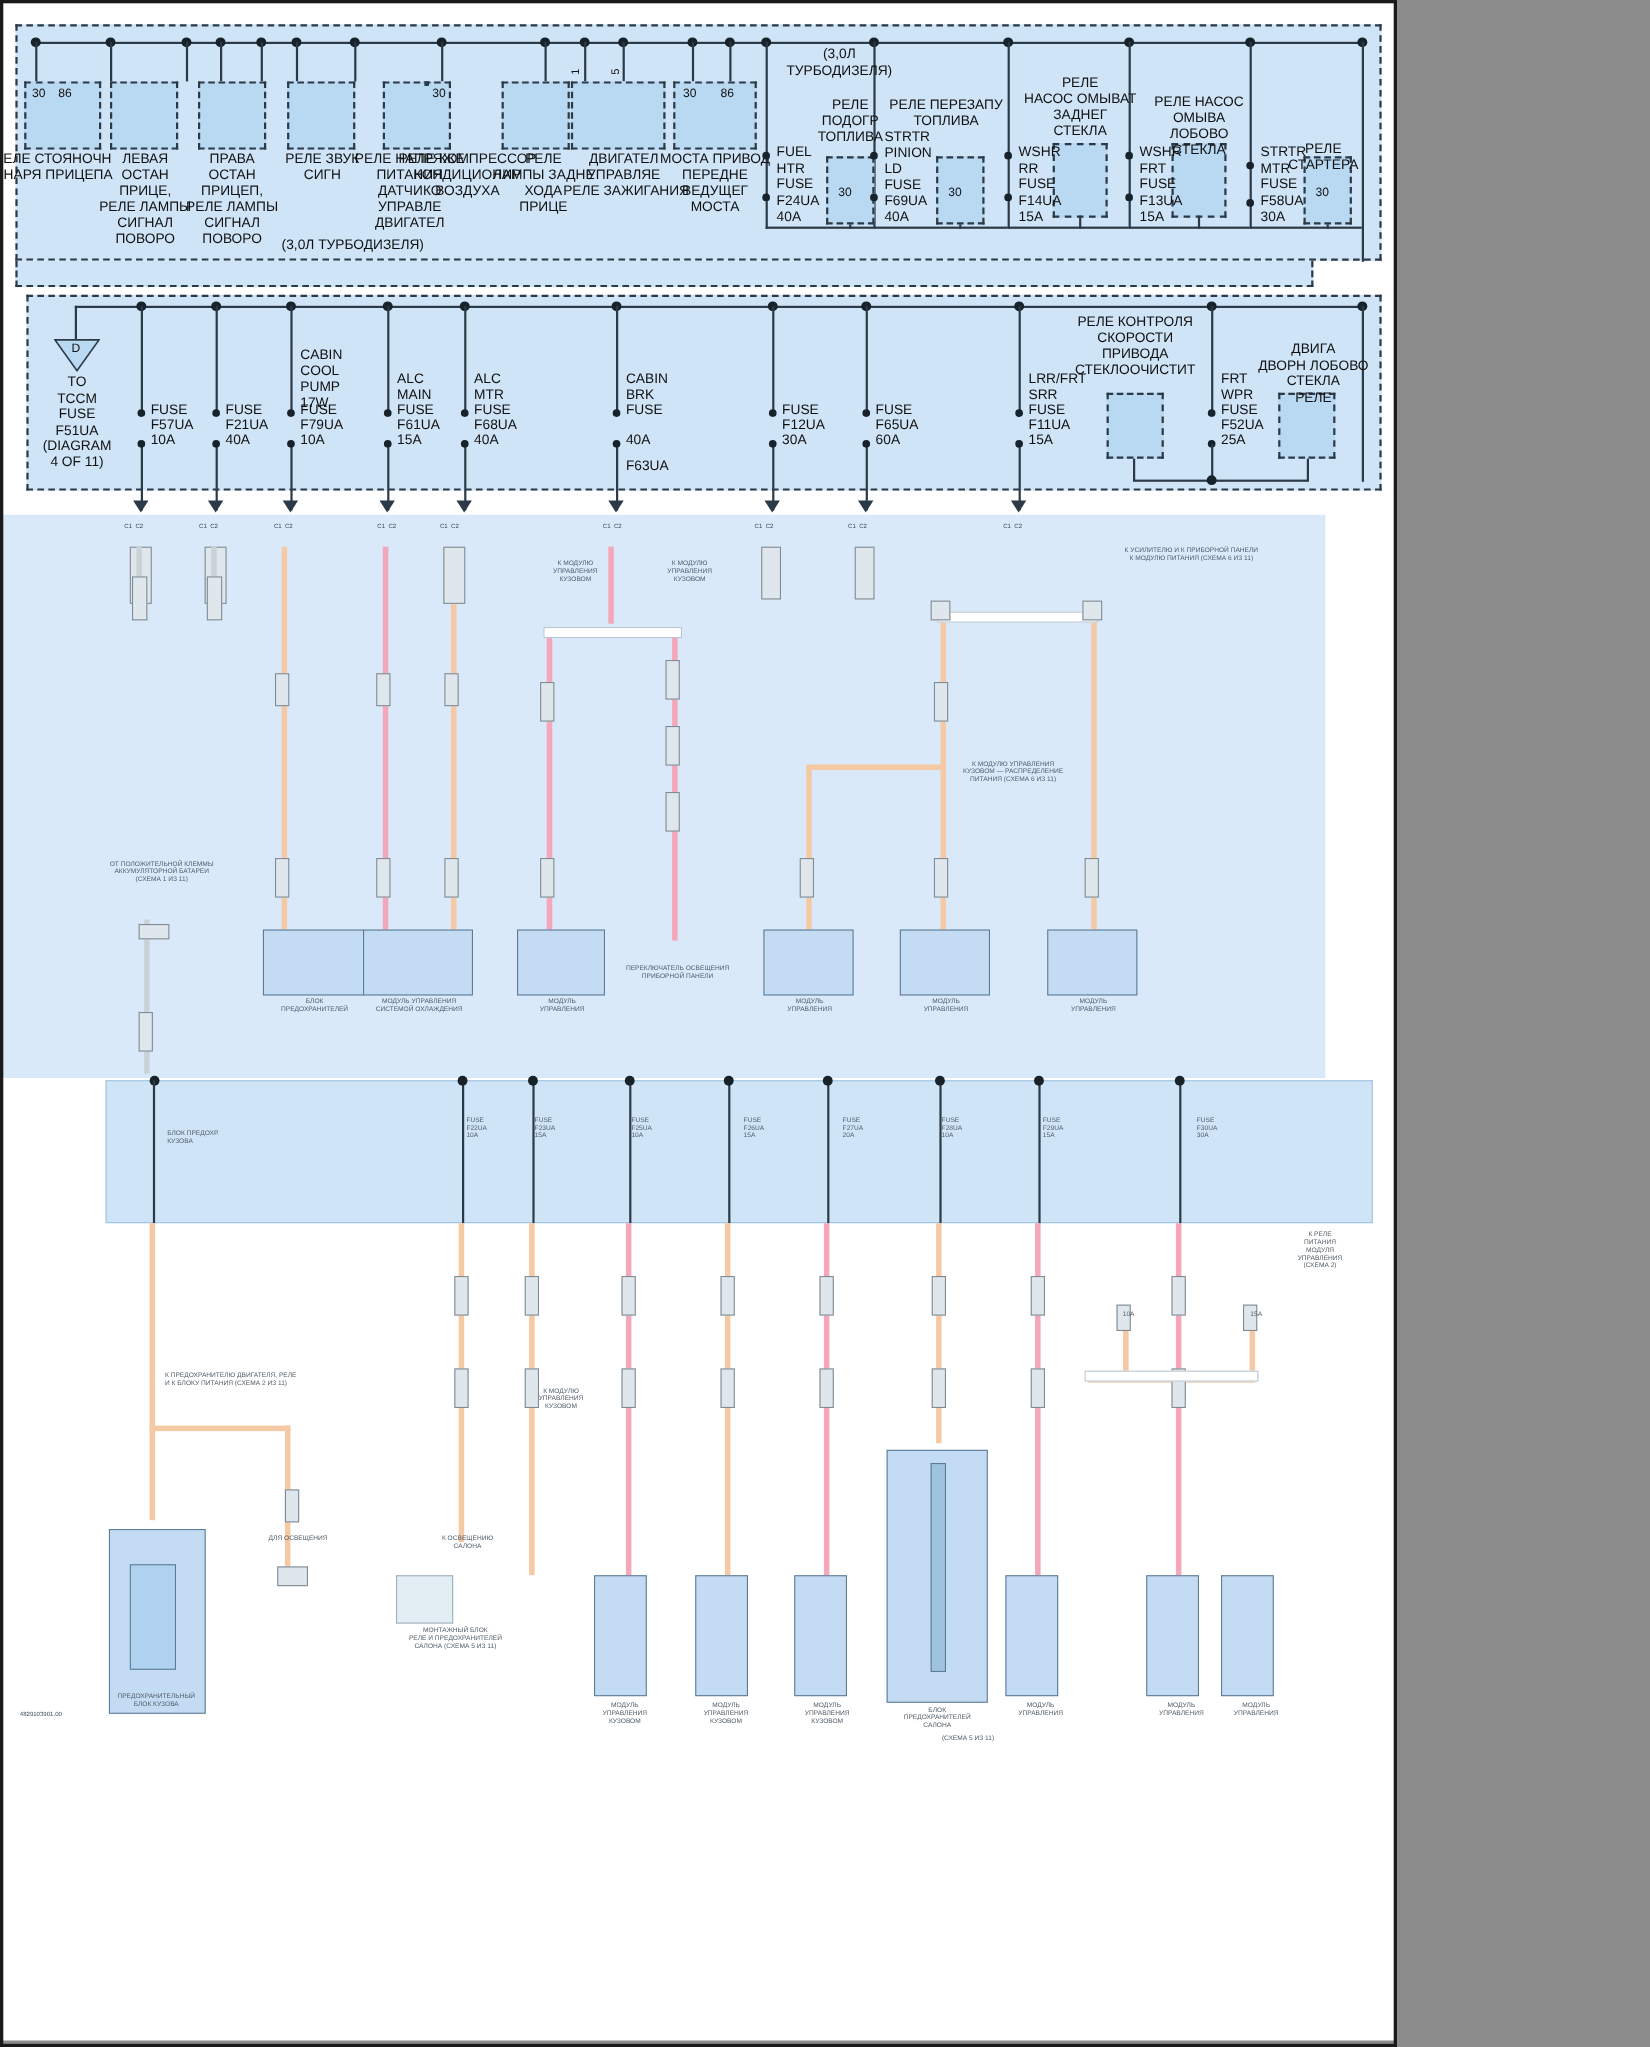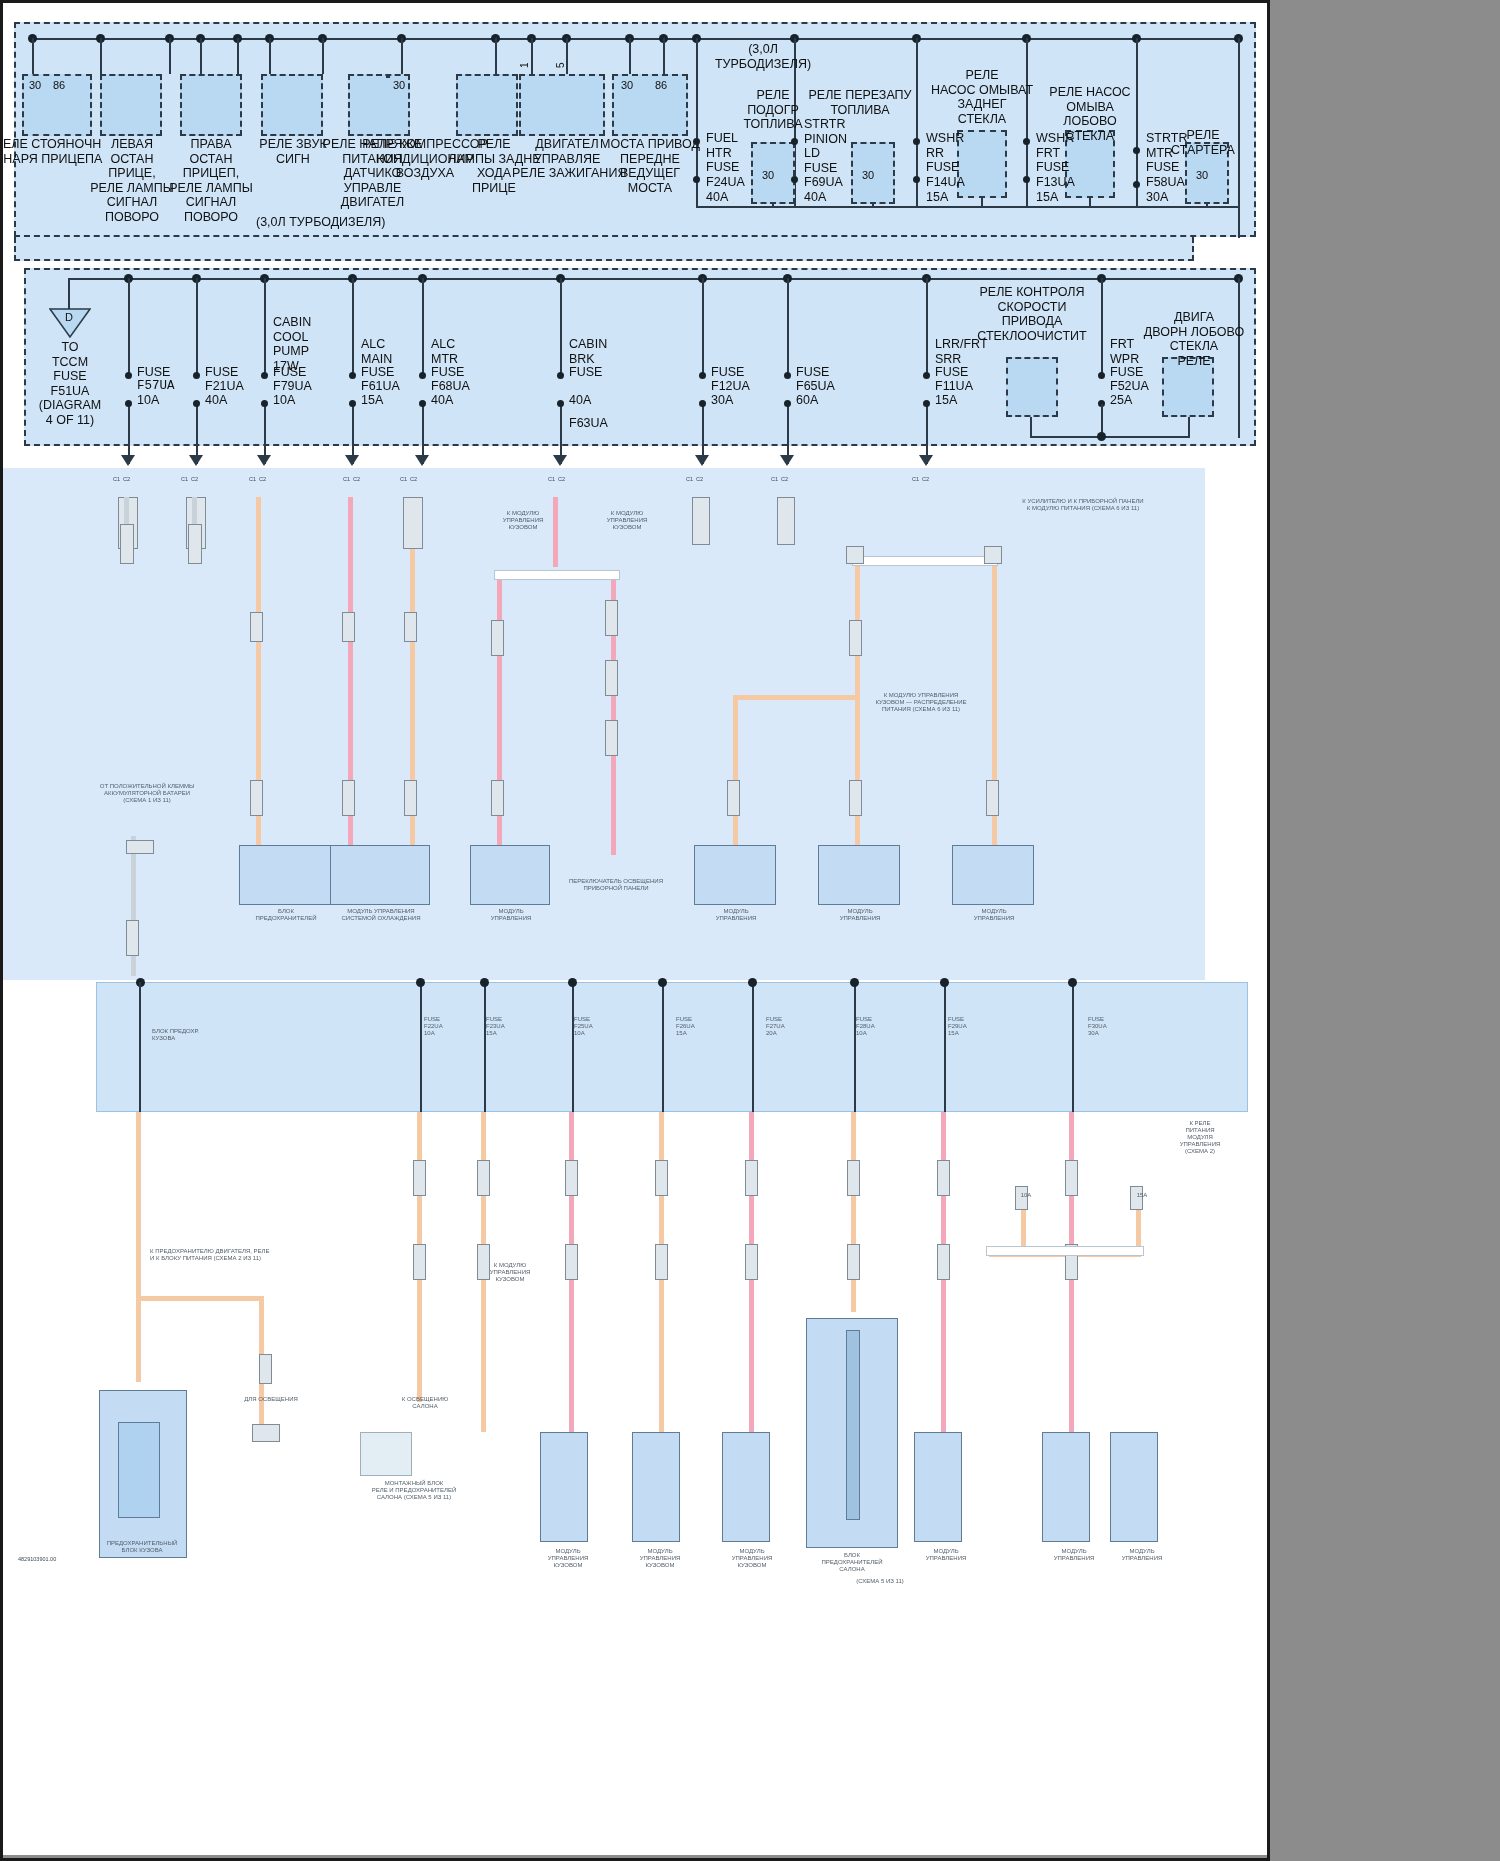--- a/index.html
+++ b/index.html
@@ -282,21 +282,21 @@
     <div class="arrowdown" style="left:345px;top:455px;"></div>
     <div class="arrowdown" style="left:415px;top:455px;"></div>
     <div class="arrowdown" style="left:553px;top:455px;"></div>
     <div class="arrowdown" style="left:695px;top:455px;"></div>
     <div class="arrowdown" style="left:780px;top:455px;"></div>
     <div class="arrowdown" style="left:919px;top:455px;"></div>
 
     <div class="smdot" style="left:125px;top:372px;"></div>
     <div class="smdot" style="left:125px;top:400px;"></div>
     <div class="lbl" style="left:137px;top:365px;">FUSE</div>
-    <div class="lbl" style="left:137px;top:379px;font-family:Liberation Mono, monospace;">F57UA</div>
+    <div class="lbl" style="left:137px;top:379px;">F57UA</div>
     <div class="lbl" style="left:137px;top:393px;">10A</div>
 
     <div class="smdot" style="left:193px;top:372px;"></div>
     <div class="smdot" style="left:193px;top:400px;"></div>
     <div class="lbl" style="left:205px;top:365px;">FUSE</div>
     <div class="lbl" style="left:205px;top:379px;">F21UA</div>
     <div class="lbl" style="left:205px;top:393px;">40A</div>
 
     <div class="smdot" style="left:261px;top:372px;"></div>
     <div class="smdot" style="left:261px;top:400px;"></div>

